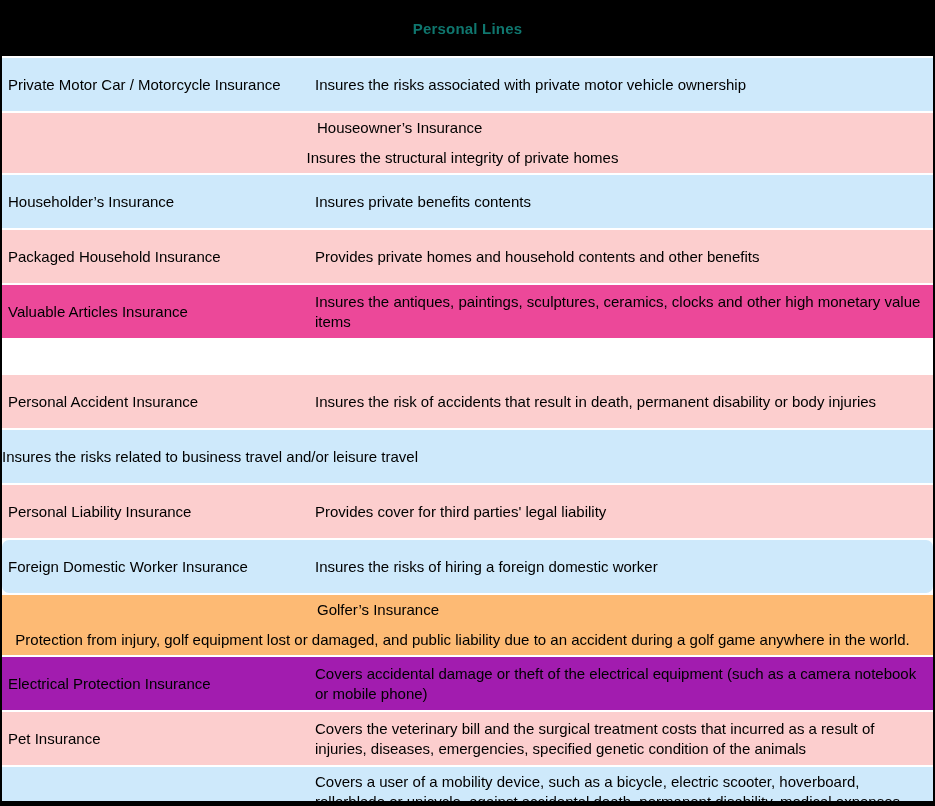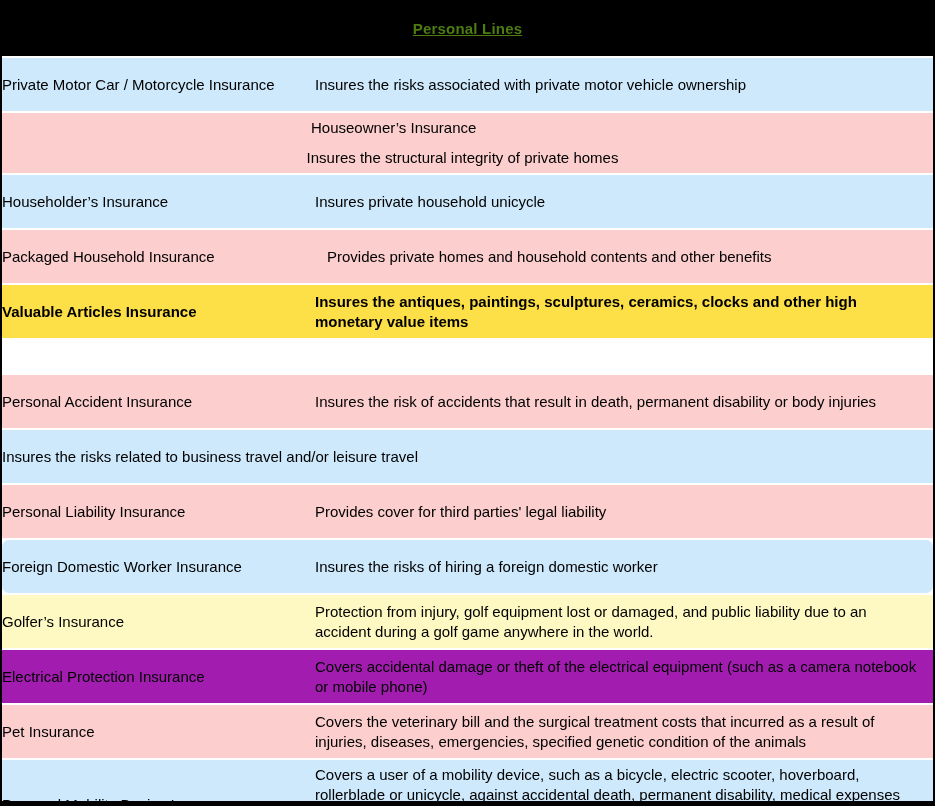--- a/index.html
+++ b/index.html
@@ -37,56 +37,56 @@
     color: #000000;
     font-size: 15px;
     line-height: 20px;
   }
   .cell {
     box-sizing: border-box;
   }
   .cell.type {
     flex: none;
     width: 313px;
-    padding: 5px 10px 5px 0;
+    padding: 5px 10px 5px 6px;
   }
   .cell.desc {
     flex: 1;
     padding: 5px 10px 5px 0;
   }
 </style>
 </head>
 <body>
 
 <div class="table-wrap">
-  <div class="table-header" style="background: rgb(0, 0, 0); color: #4d7c0f; text-decoration: underline;">
+  <div class="table-header" style="background: rgb(0, 0, 0); color: #0f766e;">
     <span>Personal Lines</span>
   </div>
   <div id="table-body">
   <div class="row" style="background: rgb(206, 233, 251);">
     <div class="cell type">Private Motor Car / Motorcycle Insurance</div>
     <div class="cell desc">Insures the risks associated with private motor vehicle ownership</div>
   </div>
 
   <div class="row" style="background: rgb(252, 206, 206); flex-direction: column;">
     <div class="cell type">Houseowner’s Insurance</div>
     <div class="cell desc">Insures the structural integrity of private homes</div>
   </div>
 
   <div class="row" style="background: rgb(206, 233, 251);">
     <div class="cell type">Householder’s Insurance</div>
-    <div class="cell desc">Insures private household unicycle</div>
+    <div class="cell desc">Insures private benefits contents</div>
   </div>
 
-  <div class="row" style="background: rgb(252, 206, 206); gap: 12px;">
+  <div class="row" style="background: rgb(252, 206, 206);">
     <div class="cell type">Packaged Household Insurance</div>
     <div class="cell desc">Provides private homes and household contents and other benefits</div>
   </div>
 
-  <div class="row" style="background: #fde047; font-weight: bold;">
+  <div class="row" style="background: #ec4899;">
     <div class="cell type">Valuable Articles Insurance</div>
     <div class="cell desc">Insures the antiques, paintings, sculptures, ceramics, clocks and other high monetary value items</div>
   </div>
 
   <div class="row" style="background: rgb(252, 206, 206); margin-top: 37px;">
     <div class="cell type">Personal Accident Insurance</div>
     <div class="cell desc">Insures the risk of accidents that result in death, permanent disability or body injuries</div>
   </div>
 
   <div class="row" style="background: rgb(206, 233, 251);">
@@ -96,21 +96,21 @@
   <div class="row" style="background: rgb(252, 206, 206);">
     <div class="cell type">Personal Liability Insurance</div>
     <div class="cell desc">Provides cover for third parties' legal liability</div>
   </div>
 
   <div class="row" style="background: rgb(206, 233, 251); border-radius: 7px;">
     <div class="cell type">Foreign Domestic Worker Insurance</div>
     <div class="cell desc">Insures the risks of hiring a foreign domestic worker</div>
   </div>
 
-  <div class="row" style="background: #fef9c3;">
+  <div class="row" style="background: #fdba74; flex-direction: column;">
     <div class="cell type">Golfer’s Insurance</div>
     <div class="cell desc">Protection from injury, golf equipment lost or damaged, and public liability due to an accident during a golf game anywhere in the world.</div>
   </div>
 
   <div class="row" style="background: #a21caf;">
     <div class="cell type">Electrical Protection Insurance</div>
     <div class="cell desc">Covers accidental damage or theft of the electrical equipment (such as a camera notebook or mobile phone)</div>
   </div>
 
   <div class="row" style="background: rgb(252, 206, 206);">

